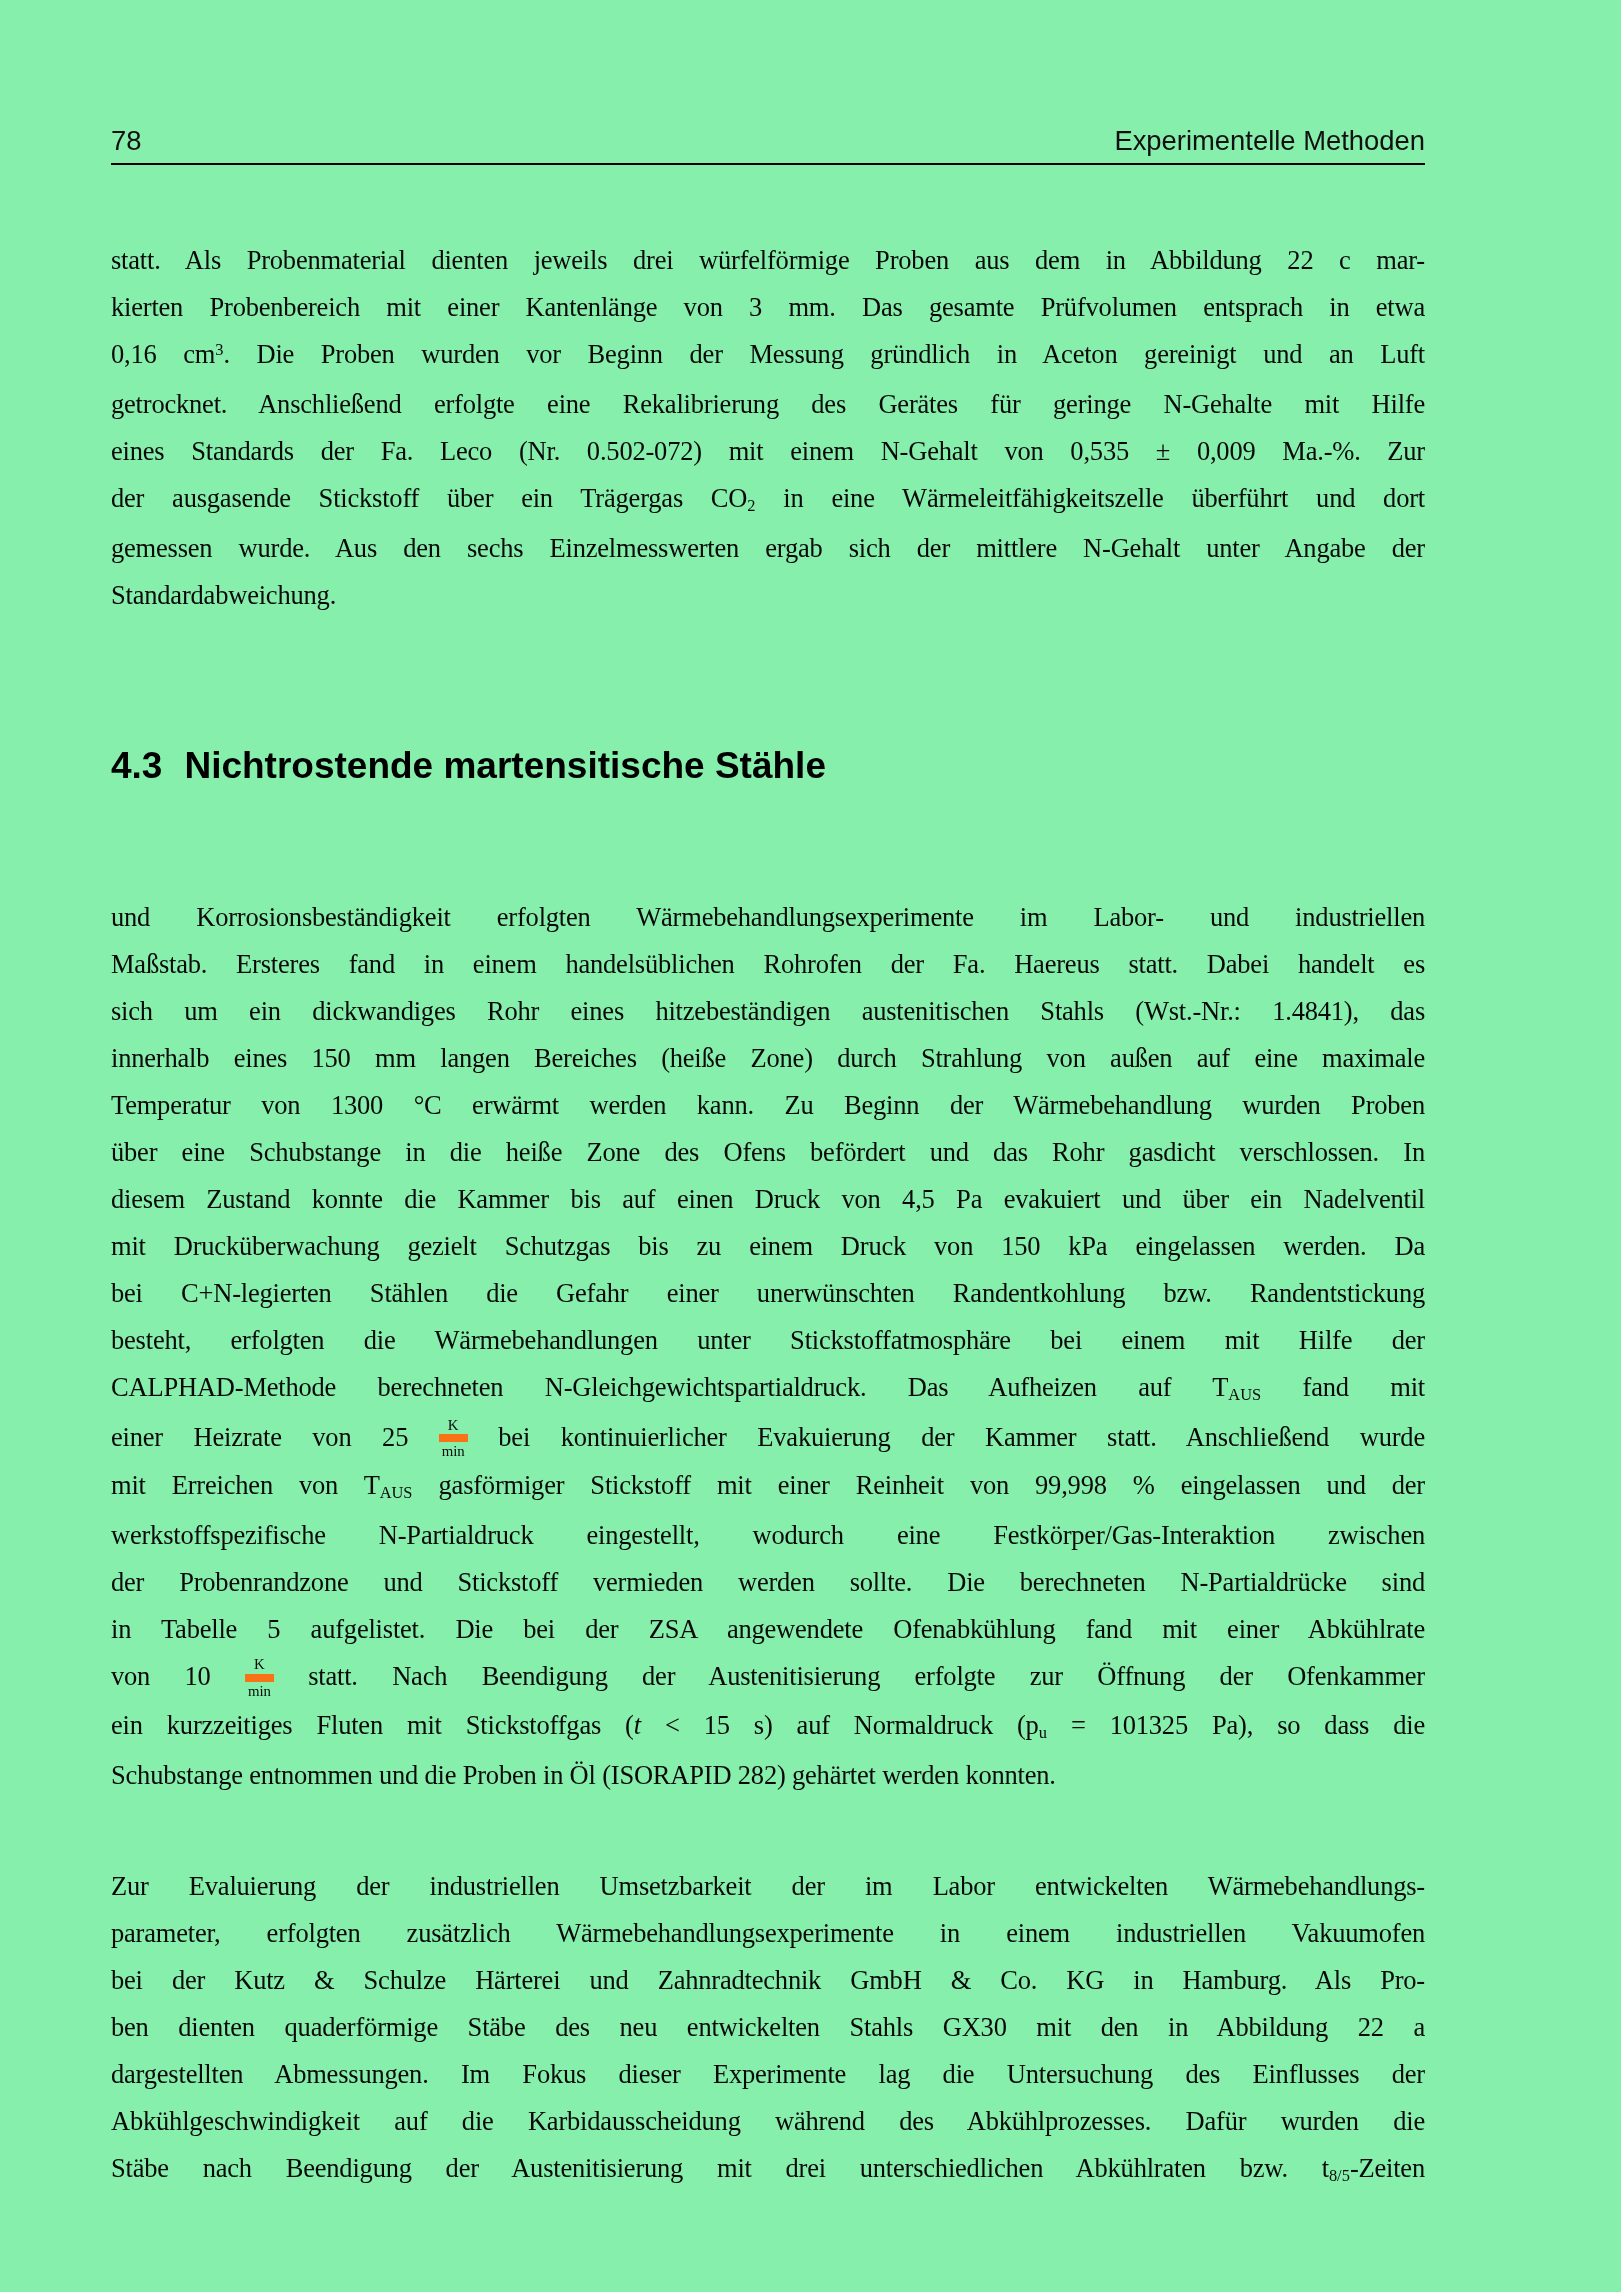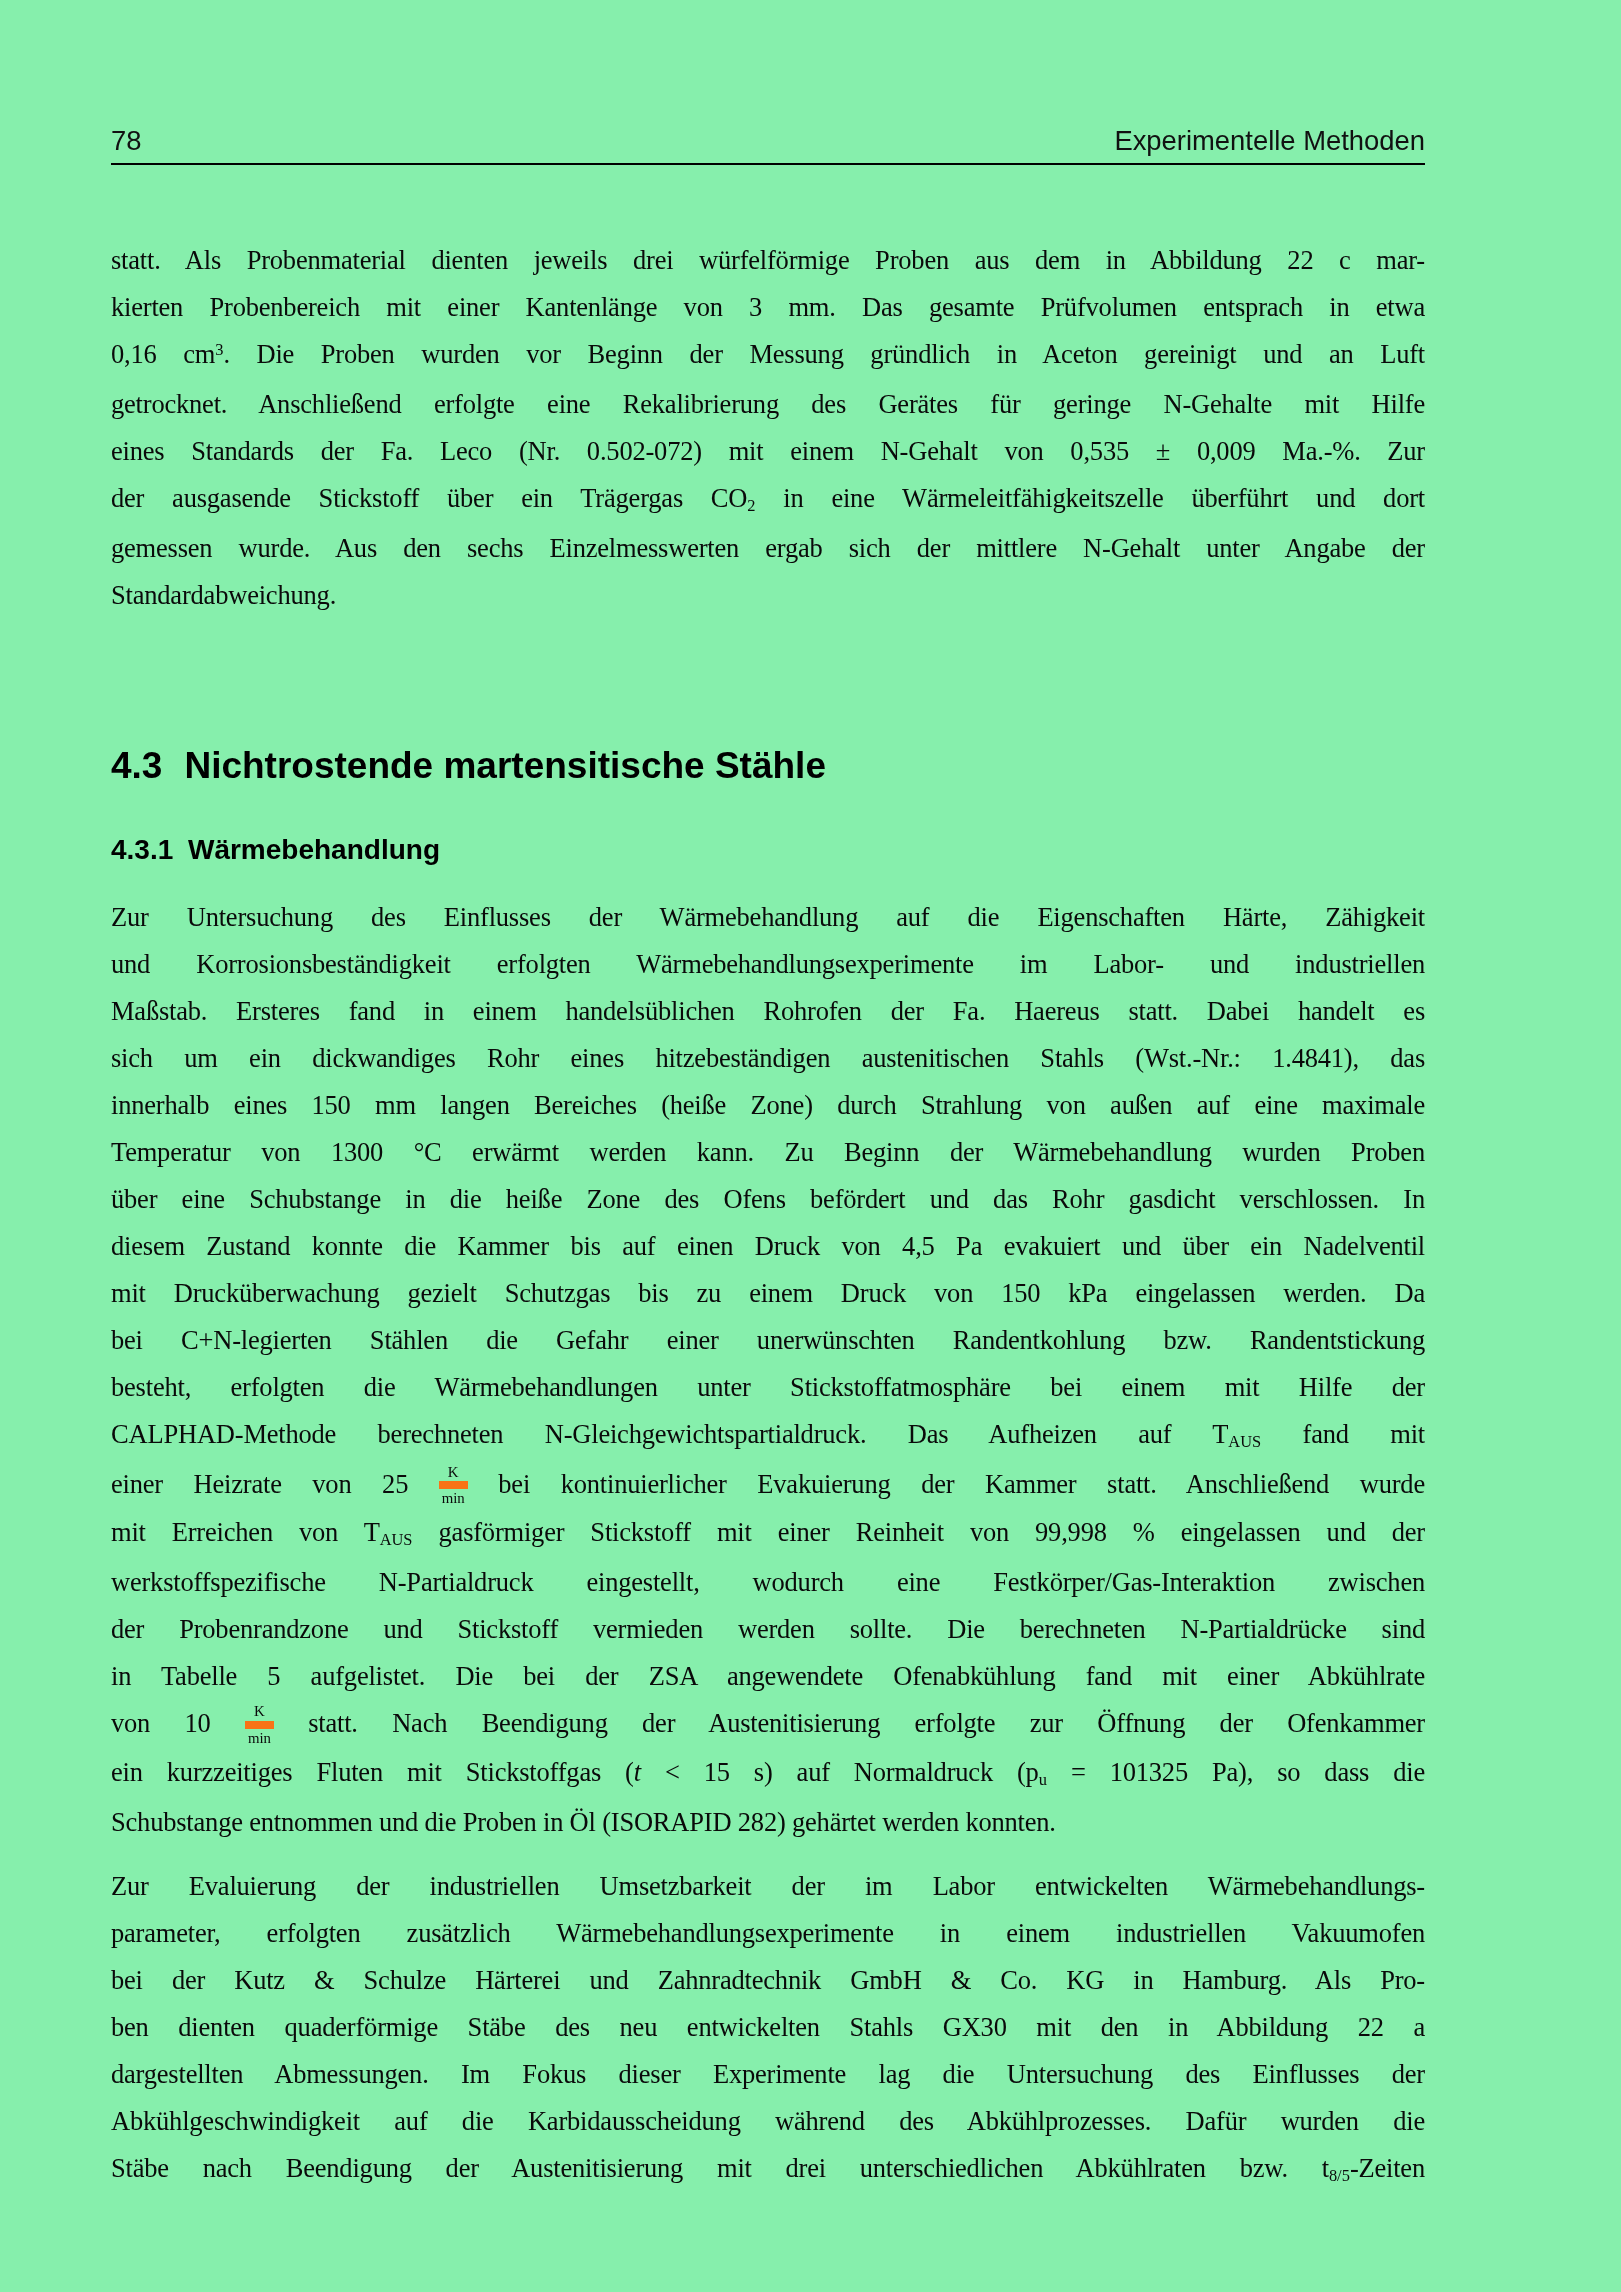--- a/index.html
+++ b/index.html
@@ -103,26 +103,22 @@
       <div class="line">eines Standards der Fa. Leco (Nr. 0.502-072) mit einem N-Gehalt von 0,535 ± 0,009 Ma.-%. Zur</div>
       <div class="line">der ausgasende Stickstoff über ein Trägergas CO<span class="sub">2</span> in eine Wärmeleitfähigkeitszelle überführt und dort</div>
       <div class="line">gemessen wurde. Aus den sechs Einzelmesswerten ergab sich der mittlere N-Gehalt unter Angabe der</div>
       <div class="line line-end">Standardabweichung.</div>
     </div>
 
   <div class="content-col sec-heading">
     <span class="sec-num">4.3</span><span>Nichtrostende martensitische Stähle</span>
   </div>
 
-  <div class="content-col subsec-heading">
-    <span class="sec-num">4.3.1</span><span>Wärmebehandlung</span>
-  </div>
 
   <div class="content-col para para-2">
-      <div class="line">Zur Untersuchung des Einflusses der Wärmebehandlung auf die Eigenschaften Härte, Zähigkeit</div>
       <div class="line">und Korrosionsbeständigkeit erfolgten Wärmebehandlungsexperimente im Labor- und industriellen</div>
       <div class="line">Maßstab. Ersteres fand in einem handelsüblichen Rohrofen der Fa. Haereus statt. Dabei handelt es</div>
       <div class="line">sich um ein dickwandiges Rohr eines hitzebeständigen austenitischen Stahls (Wst.-Nr.: 1.4841), das</div>
       <div class="line">innerhalb eines 150 mm langen Bereiches (heiße Zone) durch Strahlung von außen auf eine maximale</div>
       <div class="line">Temperatur von 1300 °C erwärmt werden kann. Zu Beginn der Wärmebehandlung wurden Proben</div>
       <div class="line">über eine Schubstange in die heiße Zone des Ofens befördert und das Rohr gasdicht verschlossen. In</div>
       <div class="line">diesem Zustand konnte die Kammer bis auf einen Druck von 4,5 Pa evakuiert und über ein Nadelventil</div>
       <div class="line">mit Drucküberwachung gezielt Schutzgas bis zu einem Druck von 150 kPa eingelassen werden. Da</div>
       <div class="line">bei C+N-legierten Stählen die Gefahr einer unerwünschten Randentkohlung bzw. Randentstickung</div>
       <div class="line">besteht, erfolgten die Wärmebehandlungen unter Stickstoffatmosphäre bei einem mit Hilfe der</div>

